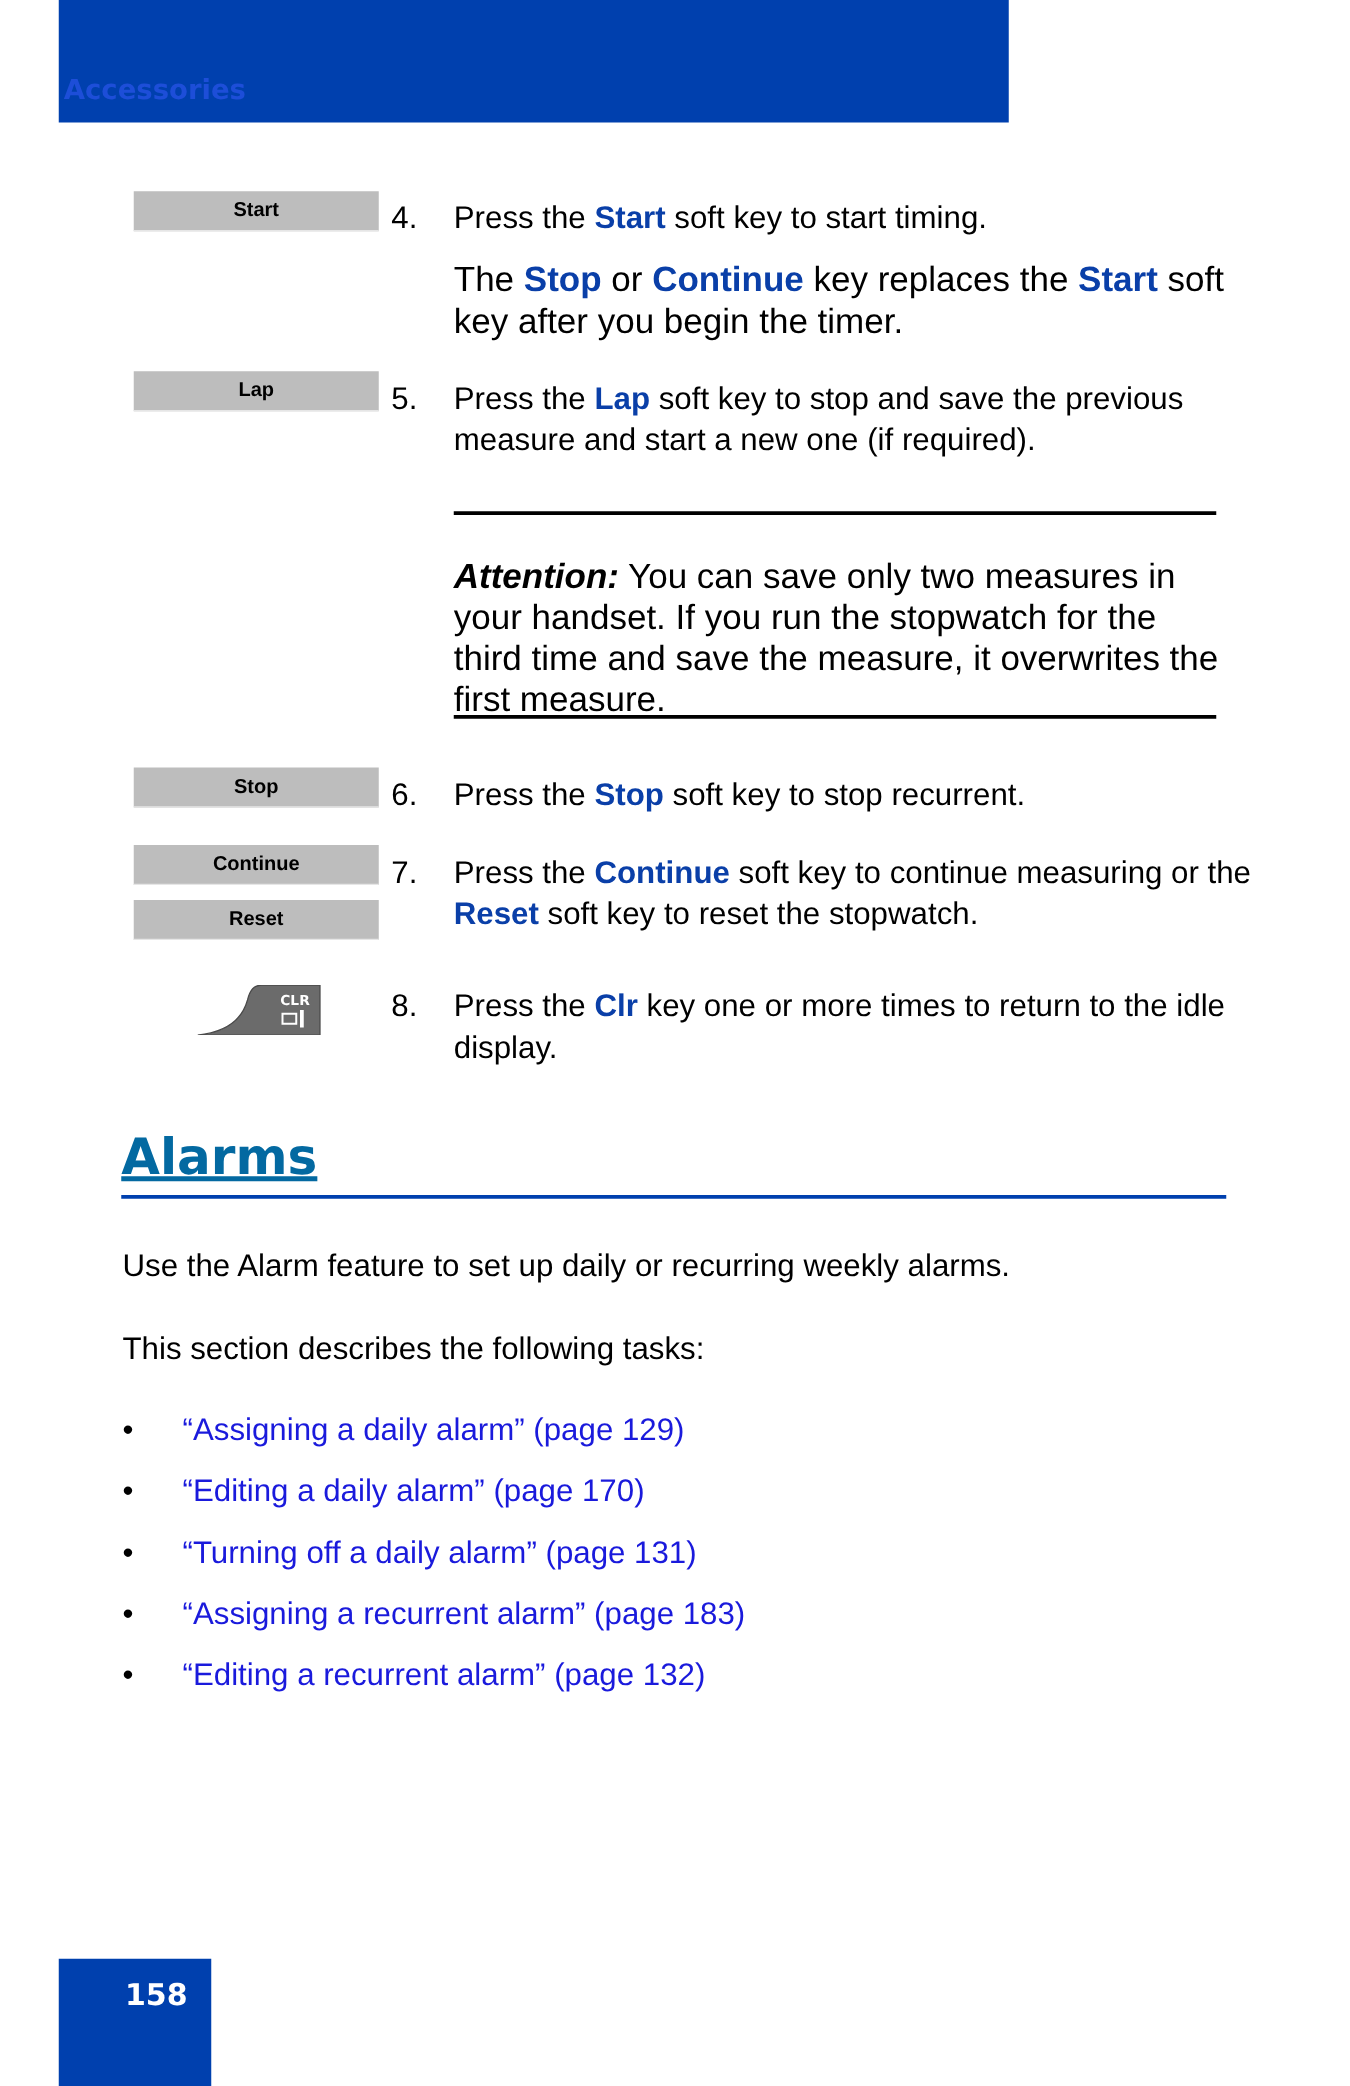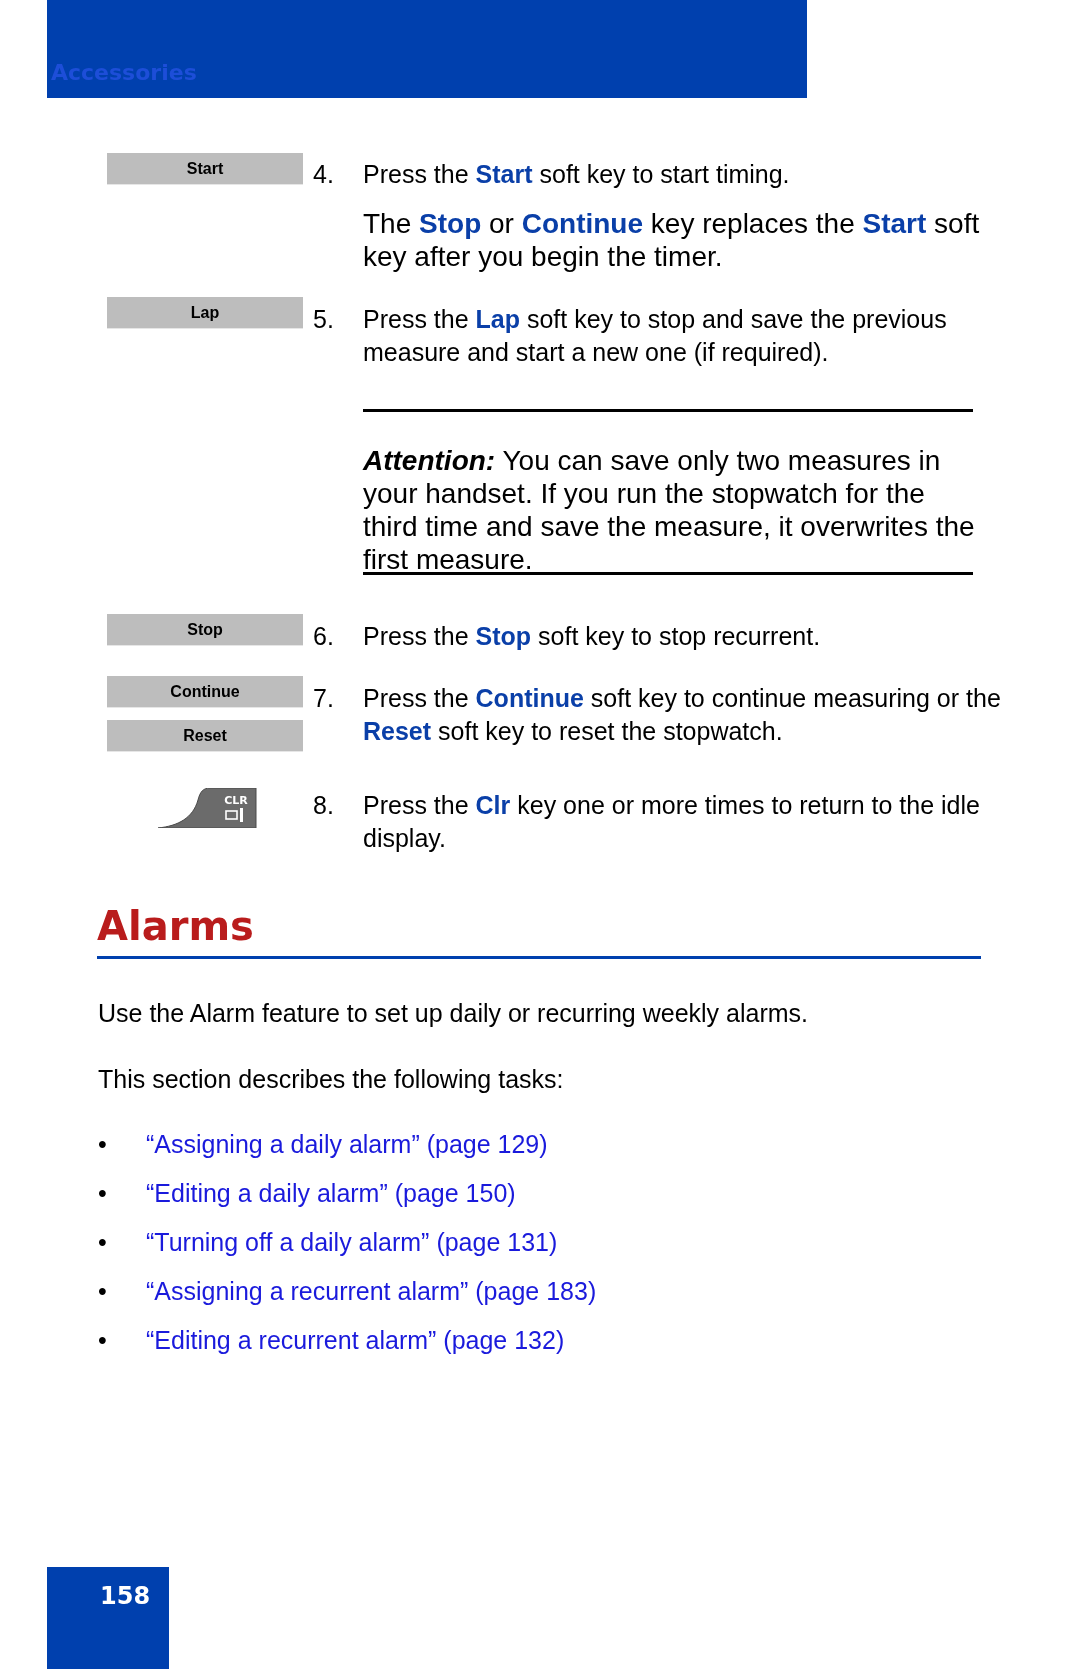--- a/index.html
+++ b/index.html
@@ -12,22 +12,22 @@
                border-bottom:1px solid #e6e6e6; display:flex; align-items:center; justify-content:center;
                font-weight:bold; font-size:16px; color:#000; }
     .step { position:absolute; left:313px; width:680px; font-size:25px; line-height:33px; }
     .step .num { position:absolute; left:0; top:0; }
     .step .txt { position:absolute; left:50px; top:0; width:640px; }
     .kw { color:#0a3fa8; font-weight:bold; }
     .para { position:absolute; left:363px; width:630px; font-size:28px; line-height:33px; }
     .rule { position:absolute; left:363px; width:610px; height:3px; background:#000; }
     .attn-label { font-style:italic; font-weight:bold; }
     .clr-key { position:absolute; left:158px; top:788px; width:100px; height:40px; }
-    .section-title { position:absolute; left:97px; top:903px; color:#b91c1c; font-weight:bold;
-                     font-size:40px; font-family:"DejaVu Sans", sans-serif; }
+    .section-title { position:absolute; left:97px; top:903px; color:#0369a1; font-weight:bold;
+                     font-size:40px; font-family:"DejaVu Sans", sans-serif;text-decoration:underline; }
     .section-rule { position:absolute; left:97px; top:956px; width:884px; height:3px; background:#0040ae; }
     .body-text { position:absolute; left:98px; font-size:25px; line-height:33px; }
     .bullet-list { position:absolute; left:98px; top:1128px; margin:0; padding:0; list-style:none; }
     .bullet-list li { position:relative; height:49px; font-size:25px; line-height:33px; }
     .bullet-list .dot { position:absolute; left:0; top:0; }
     .bullet-list a { position:absolute; left:48px; top:0; color:#1a1adc; text-decoration:none; white-space:nowrap;text-align:right; }
     .page-box { position:absolute; left:47px; top:1567px; width:122px; height:102px; background:#0040ae; }
     .page-num { position:absolute; left:100px; top:1582px; color:#fff; font-weight:bold; font-size:24px;
                 font-family:"DejaVu Sans", sans-serif; }
   </style>
@@ -90,21 +90,21 @@
 <div class="body-text" style="top:997px;">Use the Alarm feature to set up daily or recurring weekly alarms.</div>
 <div class="body-text" style="top:1063px;">This section describes the following tasks:</div>
 
 <ul class="bullet-list">
   <li>
       <span class="dot">•</span>
       <a href="#">“Assigning a daily alarm” (page 129)</a>
     </li>
   <li>
       <span class="dot">•</span>
-      <a href="#">“Editing a daily alarm” (page 150)</a>
+      <a href="#">“Editing a daily alarm” (page 170)</a>
     </li>
   <li>
       <span class="dot">•</span>
       <a href="#">“Turning off a daily alarm” (page 131)</a>
     </li>
   <li>
       <span class="dot">•</span>
       <a href="#">“Assigning a recurrent alarm” (page 183)</a>
     </li>
   <li>

